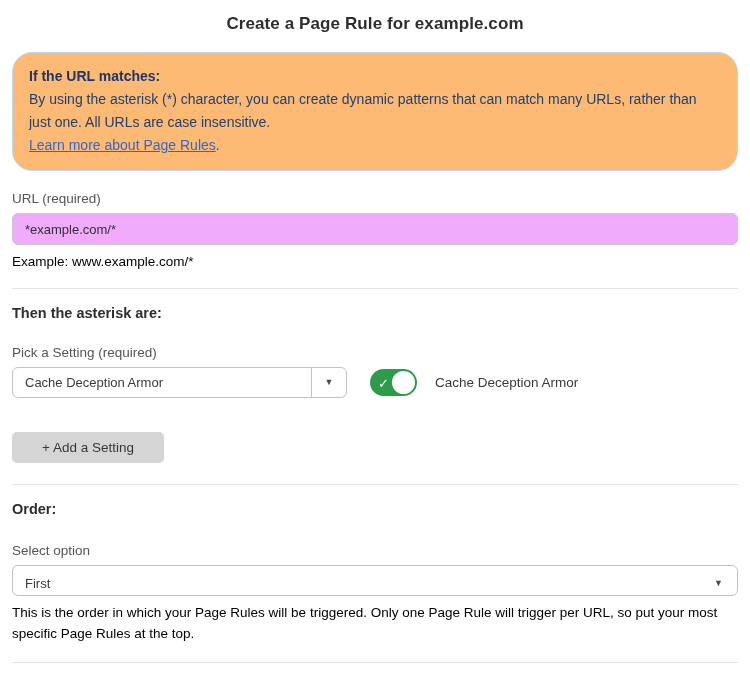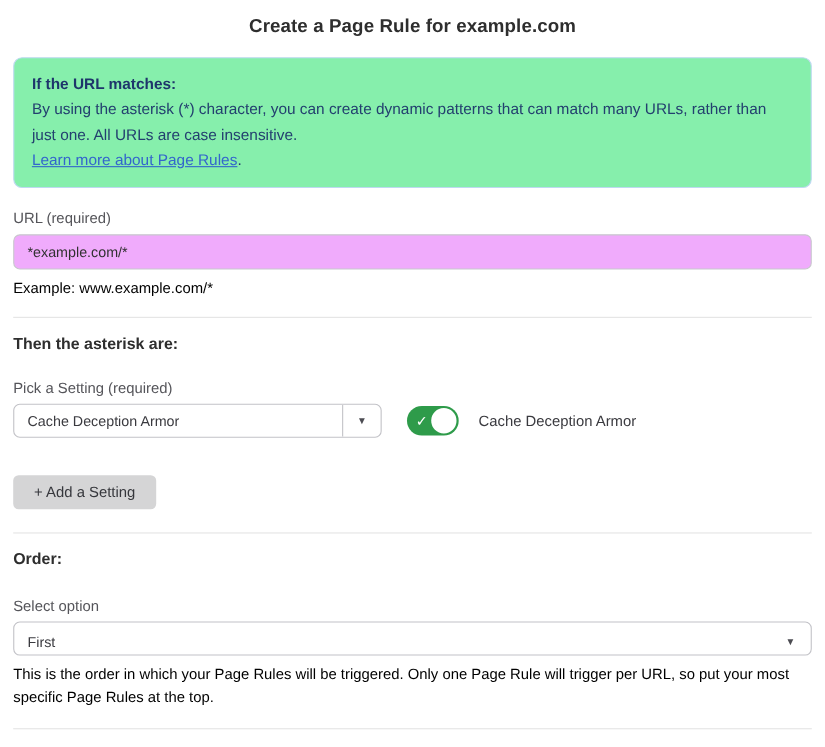--- a/index.html
+++ b/index.html
@@ -14,23 +14,23 @@
   }
   .page-title {
     font-size: 17px;
     font-weight: bold;
     color: #2e2e2e;
     letter-spacing: 0.1px;
     margin: 2px 0 18px 0;
     text-align: center;
   }
   .info-box {
-    background: #86efac;
+    background: #fdba74;
     border: 1px solid #bed9f1;
-    border-radius: 8px;
+    border-radius: 20px;
     padding: 12px 16px 13px 16px;
     color: #21386e;
     font-size: 14px;
     line-height: 23px;
     margin-bottom: 20px;
   }
   .info-box .info-heading {
     font-weight: bold;
     font-size: 14px;
     color: #1e356b;
@@ -147,21 +147,21 @@
   .toggle-label {
     font-size: 13.5px;
     color: #3a3a3f;
     margin-left: 18px;
   }
   .btn {
     display: inline-flex;
     align-items: center;
     justify-content: center;
     height: 31px;
-    padding: 0 19px;
+    padding: 0 30px;
     border: none;
     border-radius: 5px;
     font-size: 13.5px;
     font-family: "Liberation Sans", "DejaVu Sans", sans-serif;
     cursor: pointer;
     background: #d5d5d6;
     color: #36373c;
   }
   .add-setting-btn { margin-top: 34px; }
   .select-full {

